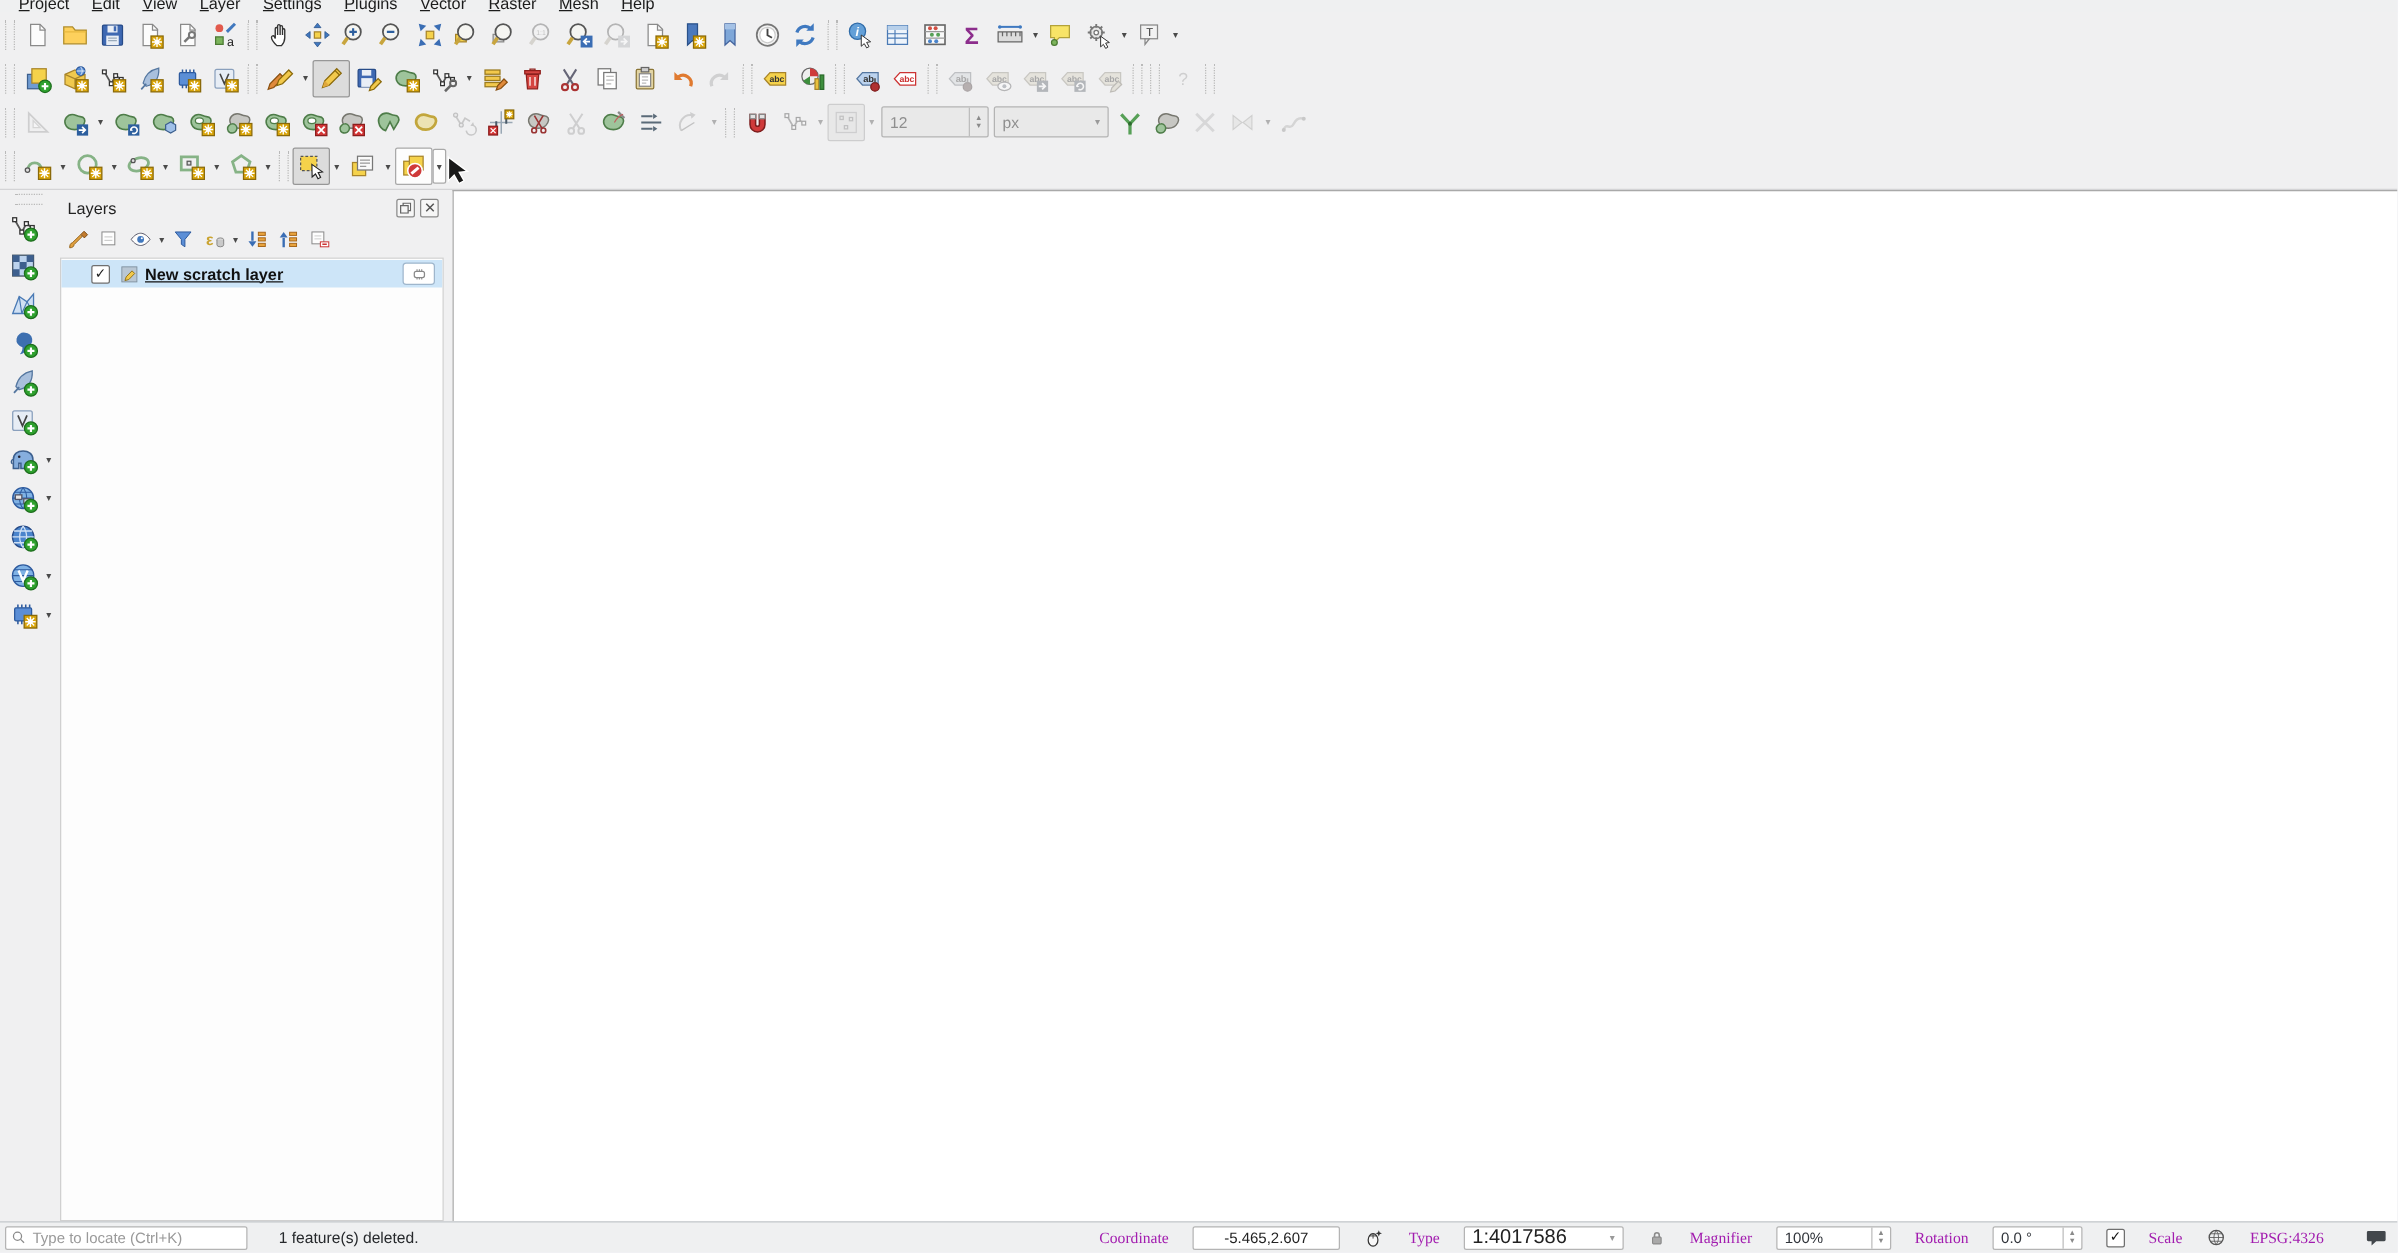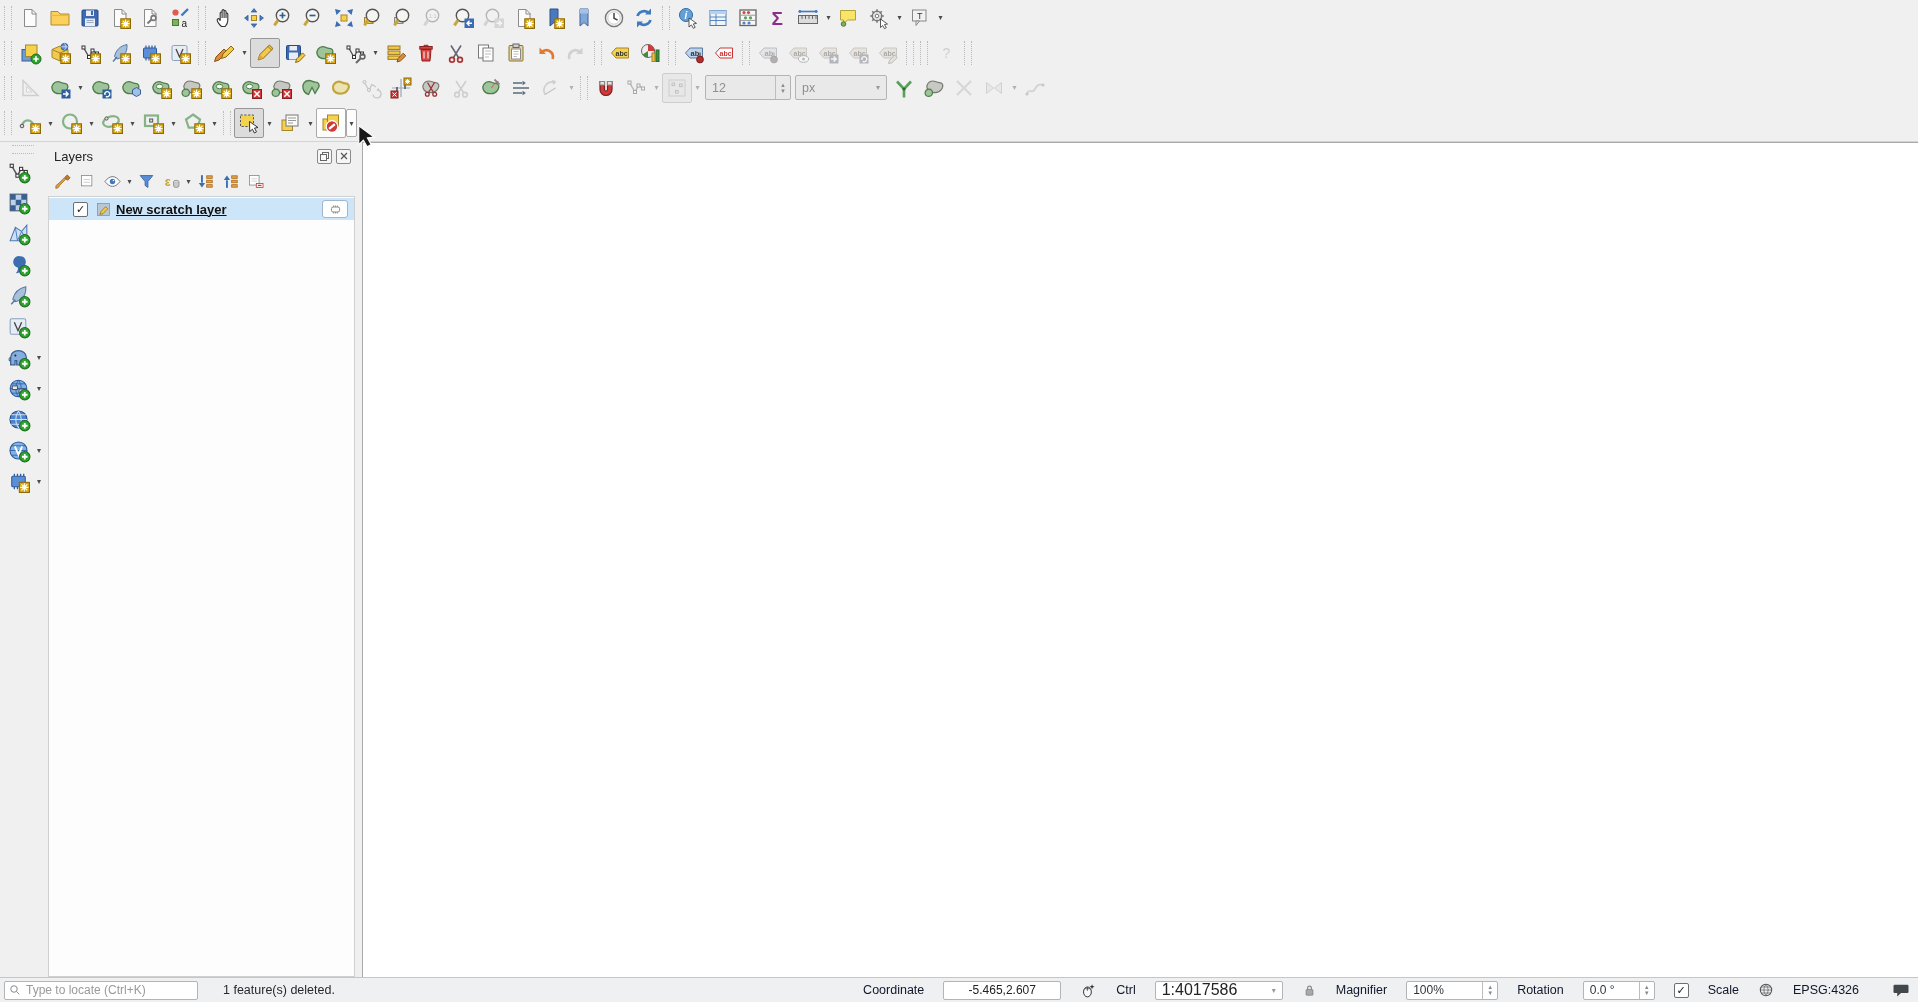--- a/index.html
+++ b/index.html
@@ -58,29 +58,41 @@
   .statusbar{height:24px;flex:none;background:#eff0f1;border-top:1px solid #c3c7cb;display:flex;align-items:center;padding:0 8px 0 4px;font-size:12.5px;color:#30343a;gap:19px;}
   .locator{width:194px;height:19px;background:#fff;border:1px solid #b4b4b4;border-radius:2px;display:flex;align-items:center;padding:0 4px;gap:3px;box-sizing:border-box;}
   .locator input{border:none;outline:none;flex:1;font-size:12px;color:#333;background:transparent;font-family:"Liberation Sans",sans-serif;min-width:0;}
   .locator input::placeholder{color:#9a9a9a;}
   .sb-msg{margin-left:6px;color:#26292c;}
   .sb-spacer{flex:1;}
   .sb-field{height:19px;background:#fff;border:1px solid #b4b4b4;border-radius:2px;display:flex;align-items:center;box-sizing:border-box;}
   .sb-field input{border:none;outline:none;font-size:12px;color:#222;text-align:center;width:100%;background:transparent;font-family:"Liberation Sans",sans-serif;}
   .sb-combo{padding-left:6px;}
   .sb-combo .cval{flex:1;color:#222;font-size:16px;}
-  .sb-label{color:#0f172a;}
+  .sb-label{color:#a21caf;font-family:Liberation Serif, serif;}
   .sb-check{width:13px;height:13px;background:#fff;border:1px solid #6f6f6f;border-radius:2px;font-size:11px;line-height:12px;text-align:center;color:#111;}
   .cursor-overlay{position:absolute;left:352px;top:123px;z-index:50;pointer-events:none;}
 </style>
 </head>
 <body>
 
 <div class="app">
 
+  <div class="menubar" id="menubar">
+      <div class="mi"><u>P</u>roject</div>
+      <div class="mi"><u>E</u>dit</div>
+      <div class="mi"><u>V</u>iew</div>
+      <div class="mi"><u>L</u>ayer</div>
+      <div class="mi"><u>S</u>ettings</div>
+      <div class="mi"><u>P</u>lugins</div>
+      <div class="mi"><u>V</u>ector</div>
+      <div class="mi"><u>R</u>aster</div>
+      <div class="mi"><u>M</u>esh</div>
+      <div class="mi"><u>H</u>elp</div>
+    </div>
 
   <div class="trow" id="trow1">
       <div class="handle"></div>
       <div class="tbtn">
         <svg width="24" height="24" viewBox="0 0 24 24">
           <path d="M6.5 3.5H14l4 4v13H6.5z" fill="#fcfcfc" stroke="#8a8a8a"></path>
           <path d="M14 3.5V8h4.5" fill="none" stroke="#8a8a8a"></path>
         </svg>
       </div>
       <div class="tbtn">
@@ -1058,21 +1070,21 @@
 
     <span class="sb-label">Coordinate</span>
     <div class="sb-field" style="width:118px">
       <input value="-5.465,2.607" style="">
     </div>
     <svg width="17" height="17" viewBox="0 0 24 24">
         <ellipse cx="10.5" cy="14" rx="5.5" ry="7" fill="#f8f8f8" stroke="#333" stroke-width="1.4"></ellipse>
         <path d="M10.5 7v5.5M6.5 9.5h8" stroke="#333"></path>
         <path d="M17 3l1 2.6 2.6 1-2.6 1-1 2.6-1-2.6L13.4 6.6 16 5.6z" fill="#333"></path>
       </svg>
-    <span class="sb-label">Ctrl</span>
+    <span class="sb-label">Type</span>
     <div class="sb-field sb-combo" style="width:128px">
       <span class="cval">1:4017586</span>
       <span class="combo-arrow">▾</span>
     </div>
     <svg width="15" height="15" viewBox="0 0 24 24">
         <rect x="6.5" y="10.5" width="11" height="9" rx="1" fill="#a9a9a9" stroke="#6e6e6e"></rect>
         <path d="M9 10.5V8a3 3 0 0 1 6 0v2.5" fill="none" stroke="#8a8a8a" stroke-width="2"></path>
       </svg>
     <span class="sb-label">Magnifier</span>
     <div class="sb-field" style="width:92px">

